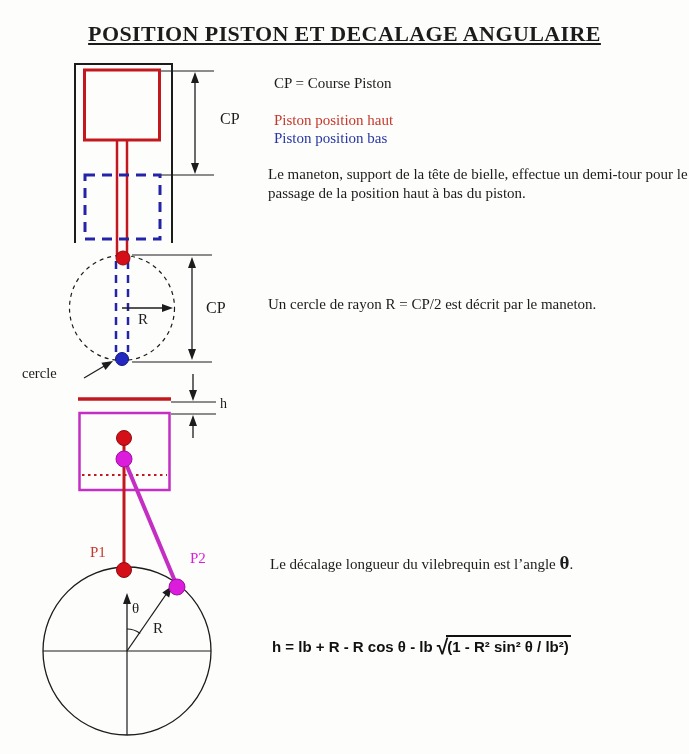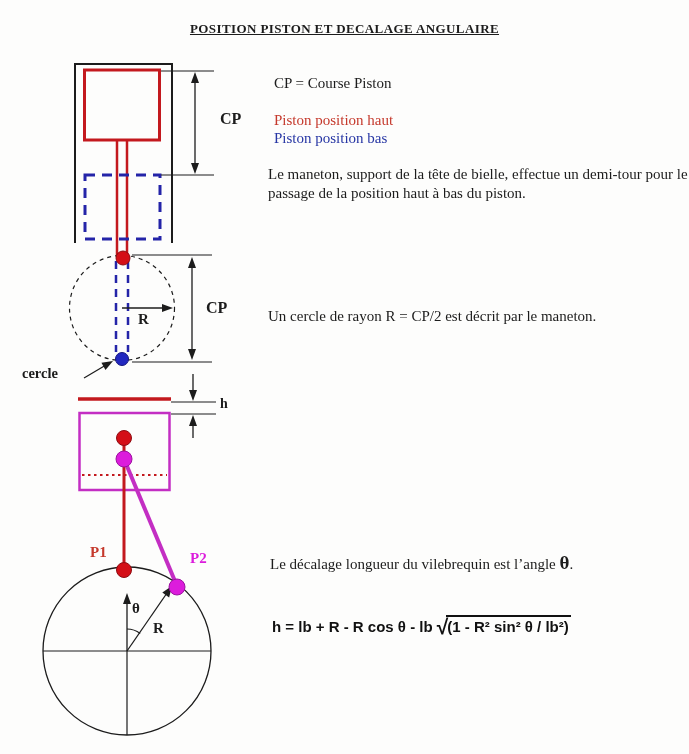--- a/index.html
+++ b/index.html
@@ -4,41 +4,41 @@
 <style>
   html,body { margin:0; padding:0; }
   .page {
     position:relative; width:689px; height:754px;
     background:#fdfdfc; overflow:hidden;
     font-family:"Liberation Serif", serif; color:#1c1c1c;
   }
   .abs { position:absolute; white-space:nowrap; }
   .title {
     position:absolute; left:0; right:0; top:21px; text-align:center;
-    font-size:13px; font-weight:bold; letter-spacing:0.4px;
+    font-size:22px; font-weight:bold; letter-spacing:0.4px;
     text-decoration:underline;
   }
   .note { position:absolute; font-size:15px; line-height:19px; }
   .wrap { white-space:normal; }
-  .lbl  { position:absolute; font-size:15px;font-weight:bold; }
+  .lbl  { position:absolute; font-size:15px; }
   .lbl-cp { font-size:16px; }
   svg.canvas { position:absolute; left:0; top:0; }
   
   .s-ink  { stroke:var(--ink); }
   .s-red  { stroke:var(--red); }
   .s-blue { stroke:var(--blue); }
   .s-mag  { stroke:var(--magenta); }
   .f-ink  { fill:var(--ink); }
   .dot-red  { fill:var(--red_dot);  stroke:#8f0c12; stroke-width:1; }
   .dot-blue { fill:var(--blue_dot); stroke:#15177e; stroke-width:1; }
   .dot-mag  { fill:var(--magenta_dot); stroke:#9c12a0; stroke-width:1; }
   .t-red  { color:var(--text_red); }
   .t-blue { color:var(--text_blue); }
   .t-mag  { color:var(--magenta_dot);text-align:right; }
-  .formula { font-family:"Liberation Sans", sans-serif; font-weight:bold; font-size:15px; color:#111; }
+  .formula { font-family:"Liberation Sans", sans-serif; font-weight:bold; font-size:15px; color:#111;margin-top:20px; }
   .sqrt { font-size:21px; vertical-align:-2px; margin-right:-2px; }
   .radicand { display:inline-block; border-top:2.4px solid #111; padding:1px 2px 0 1px; }
   .theta-big { font-weight:bold; font-size:19px; }
 </style>
 </head>
 <body>
 
 <div class="page">
 
   <div class="title">POSITION PISTON ET DECALAGE ANGULAIRE</div>
@@ -119,21 +119,21 @@
   <div class="lbl abs" style="left:220px; top:396px; font-size:14px;">h</div>
   <div class="lbl abs t-red" style="left:90px; top:544px;text-align:center;">P1</div>
   <div class="lbl abs t-mag" style="left:190px; top:550px;">P2</div>
   <div class="lbl abs" style="left:132px; top:600px;">θ</div>
   <div class="lbl abs" style="left:153px; top:620px;">R</div>
 
   <div class="note abs" style="left:274px; top:74px;">CP = Course Piston</div>
   <div class="note abs t-red" style="left:274px; top:111px;">Piston position haut</div>
   <div class="note abs t-blue" style="left:274px; top:129px;">Piston position bas</div>
   <div class="note wrap" style="left:268px; top:165px; width:424px; position:absolute;">Le maneton, support de la tête de bielle, effectue un demi-tour pour le passage de la position haut à bas du piston.</div>
-  <div class="note abs" style="left:268px; top:307px;">Un cercle de rayon R = CP/2 est décrit par le maneton.</div>
+  <div class="note abs" style="left:268px; top:295px;">Un cercle de rayon R = CP/2 est décrit par le maneton.</div>
   <div class="note abs" style="left:270px; top:553px;">
     <span>Le décalage longueur du vilebrequin est l’angle </span><span class="theta-big">θ</span><span>.</span>
   </div>
   <div class="formula abs" style="left:272px; top:615px; position:absolute;">
     <span>h = lb + R - R cos θ - lb </span><span class="sqrt">√</span><span class="radicand">(1 - R² sin² θ / lb²)</span>
   </div>
 
 </div>
 
 </body></html>

